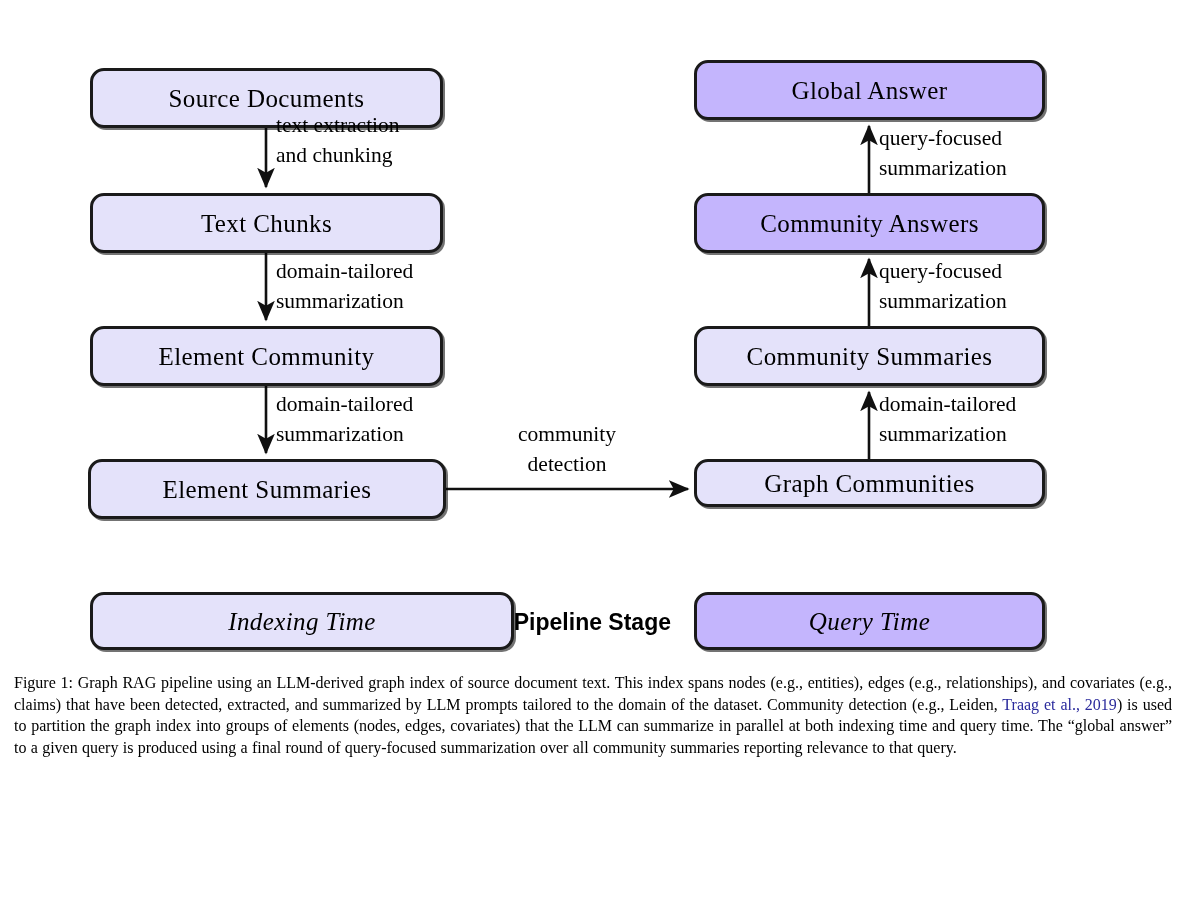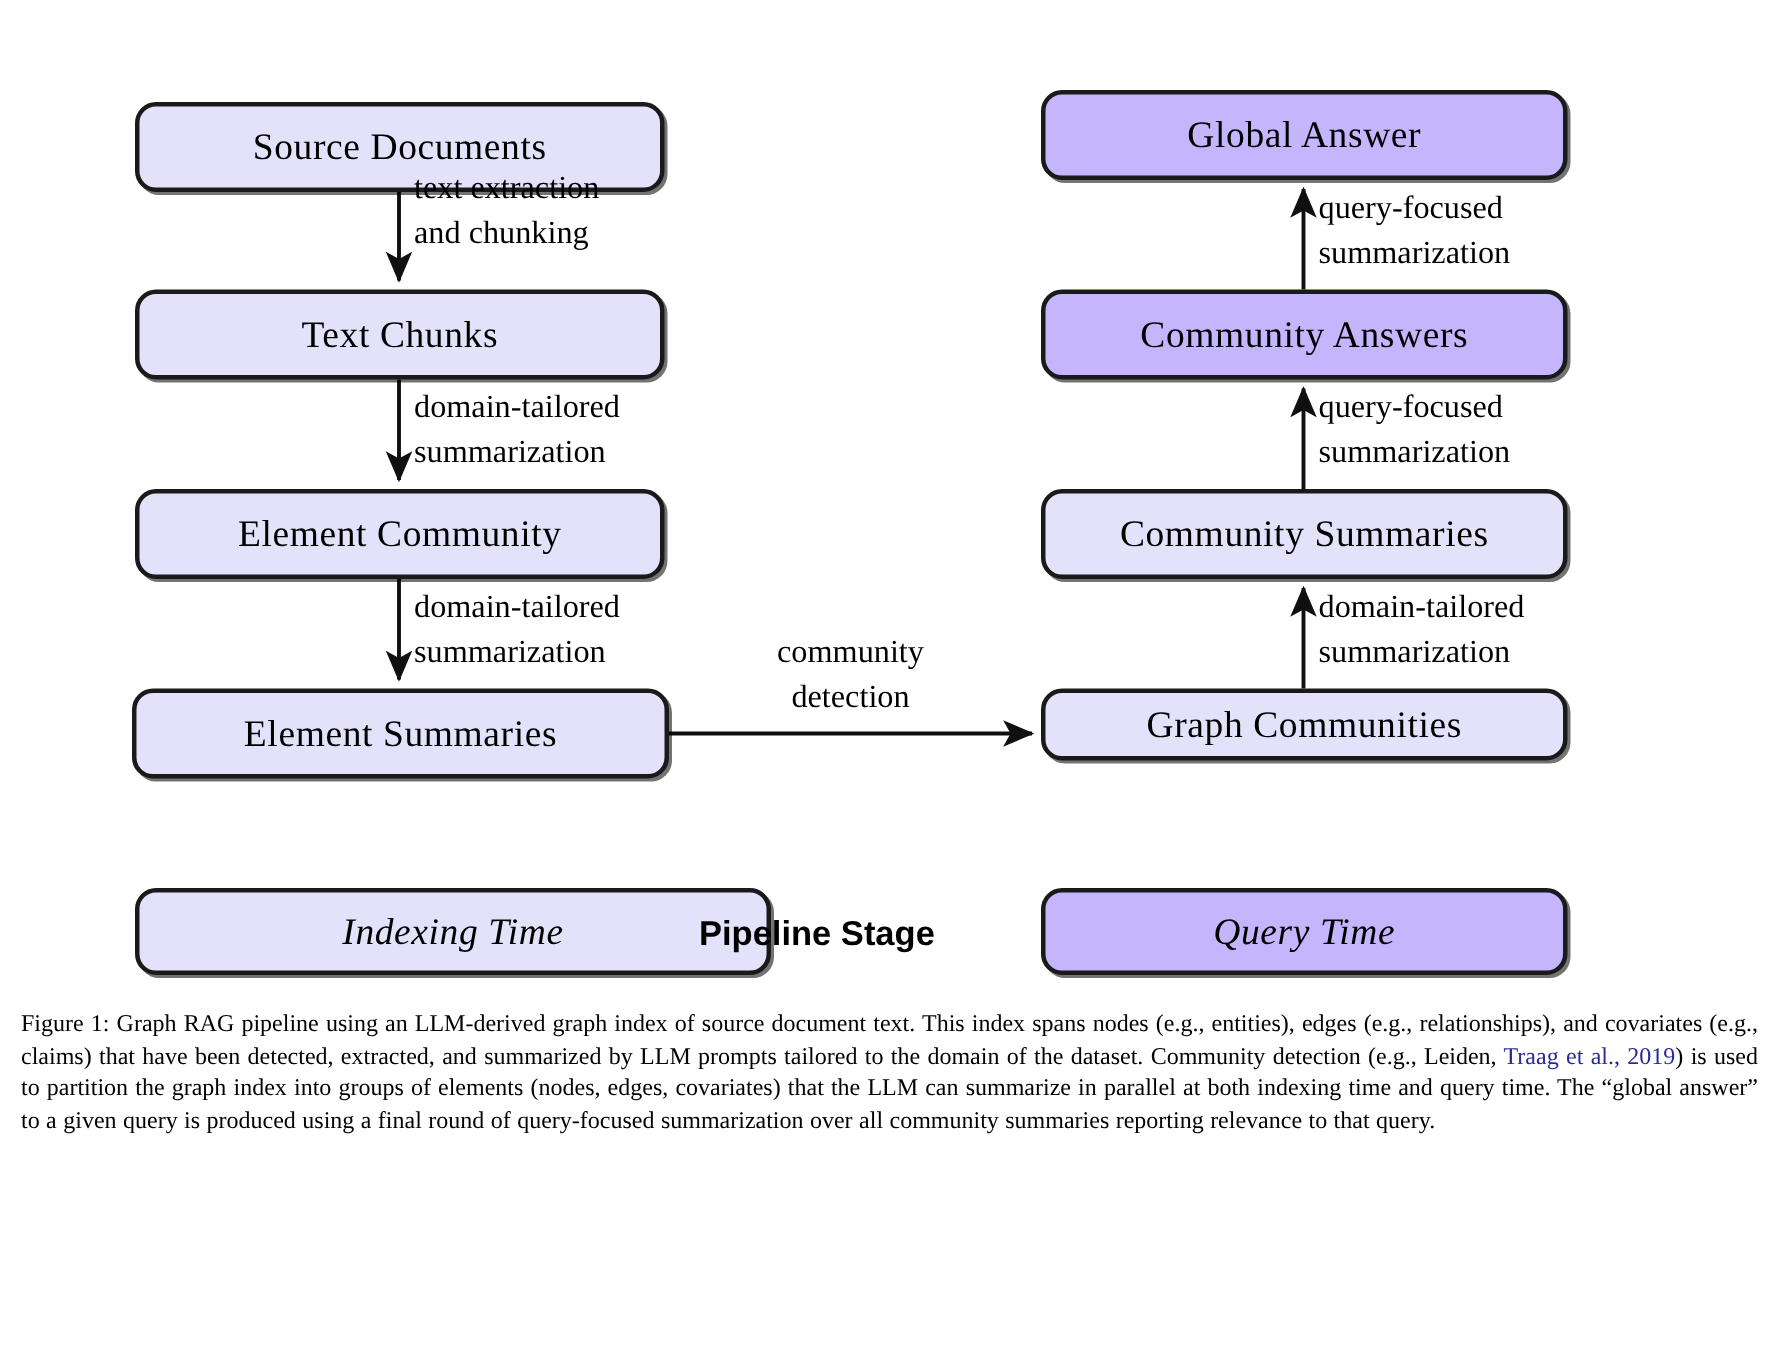--- a/index.html
+++ b/index.html
@@ -44,21 +44,21 @@
     font-style: italic;
     font-size: 25px;
   }
 
   .legend-label {
     position: absolute;
     font-family: "Liberation Sans", "DejaVu Sans", sans-serif;
     font-weight: bold;
     font-size: 23px;
     white-space: nowrap;
-    text-align: left;
+    text-align: right;
   }
 
   .edge-label {
     position: absolute;
     font-size: 21.5px;
     line-height: 1.38;
     white-space: nowrap;
   }
   .edge-label.center { text-align: center; }
 

